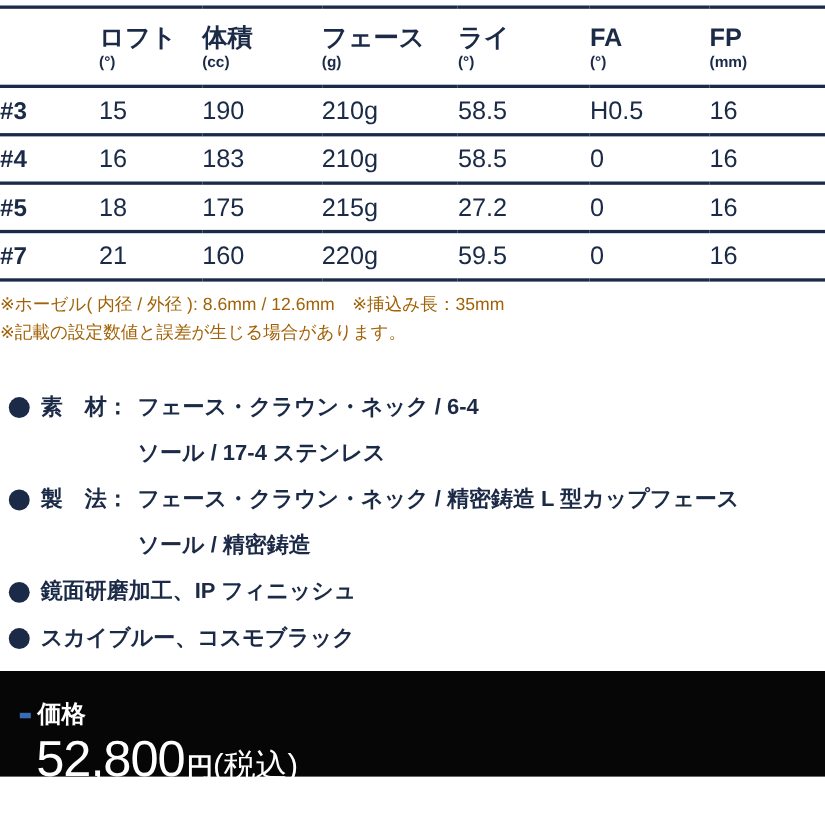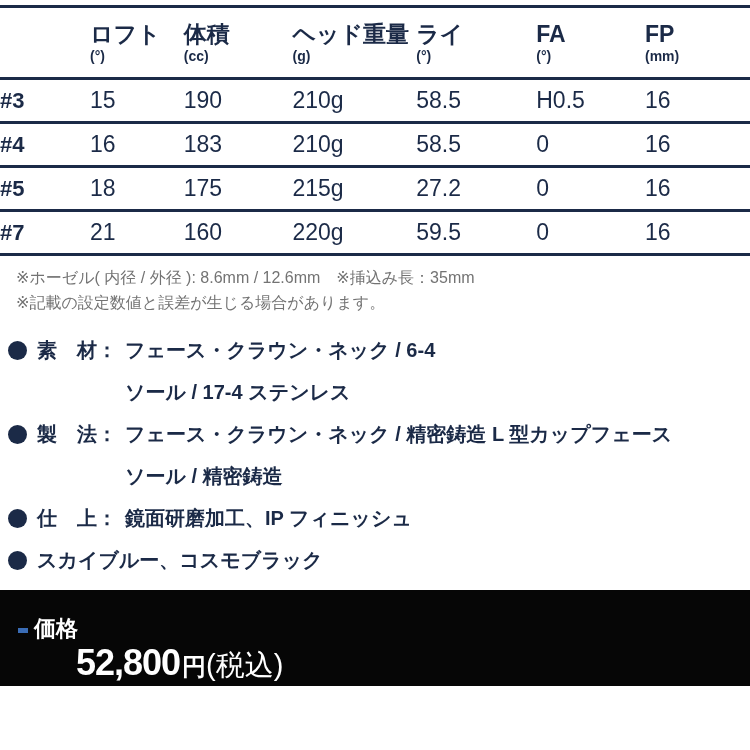--- a/index.html
+++ b/index.html
@@ -58,29 +58,29 @@
     font-weight: bold;
   }
   td.cell-value {
     font-size: 23px;
     font-weight: normal;
     color: #24324d;
   }
 
   
   .notes {
-    margin: 10px 0 0 16px;
+    margin: 10px 0 0 0;
     font-size: 16px;
     line-height: 1.55;
-    color: #737373;
+    color: #a16207;
   }
 
   
   .specs {
-    margin: 20px 0 0 8px;
+    margin: 40px 0 0 8px;
   }
   .spec-item {
     display: flex;
     align-items: flex-start;
     margin-bottom: 14px;
     font-size: 20px;
     font-weight: bold;
     color: #1b2a47;
     line-height: 28px;
   }
@@ -123,24 +123,23 @@
     font-weight: bold;
   }
   .price-line {
     position: absolute;
     left: 33px;
     top: 52px;
     display: flex;
     align-items: baseline;
   }
   .price-amount {
-    font-size: 36px;
-    font-weight: bold;
+    font-size: 46px;
+    font-weight: normal;
     letter-spacing: -1px;
-    margin-left: 43px;
   }
   .price-currency {
     font-size: 24px;
     font-weight: bold;
     margin-left: 2px;
   }
   .price-tax {
     font-size: 29px;
     font-weight: normal;
   }
@@ -156,21 +155,21 @@
     <col style="width:16.5%">
     <col style="width:16%">
     <col style="width:14.5%">
     <col style="width:14%">
   </colgroup>
   <thead>
     <tr>
       <th></th>
       <th class="col-head"><span>ロフト</span><span class="col-unit">(°)</span></th>
       <th class="col-head"><span>体積</span><span class="col-unit">(cc)</span></th>
-      <th class="col-head"><span>ヘッド重量</span><span class="col-unit">(g)</span></th>
+      <th class="col-head"><span>フェース</span><span class="col-unit">(g)</span></th>
       <th class="col-head"><span>ライ</span><span class="col-unit">(°)</span></th>
       <th class="col-head"><span>FA</span><span class="col-unit">(°)</span></th>
       <th class="col-head"><span>FP</span><span class="col-unit">(mm)</span></th>
     </tr>
   </thead>
   <tbody>
     <tr>
       <td class="row-label">#3</td>
       <td class="cell-value">15</td>
       <td class="cell-value">190</td>
@@ -226,21 +225,20 @@
   <div class="spec-item">
     <span class="bullet-dot"></span>
     <span class="spec-label">製　法：</span>
     <div class="spec-lines">
       <div>フェース・クラウン・ネック / 精密鋳造 L 型カップフェース</div>
       <div class="spec-line2">ソール / 精密鋳造</div>
     </div>
   </div>
   <div class="spec-item">
     <span class="bullet-dot"></span>
-    <span class="spec-label">仕　上：</span>
     <div class="spec-lines">
       <div>鏡面研磨加工、IP フィニッシュ</div>
     </div>
   </div>
   <div class="spec-item">
     <span class="bullet-dot"></span>
     <div class="spec-lines">
       <div>スカイブルー、コスモブラック</div>
     </div>
   </div>

